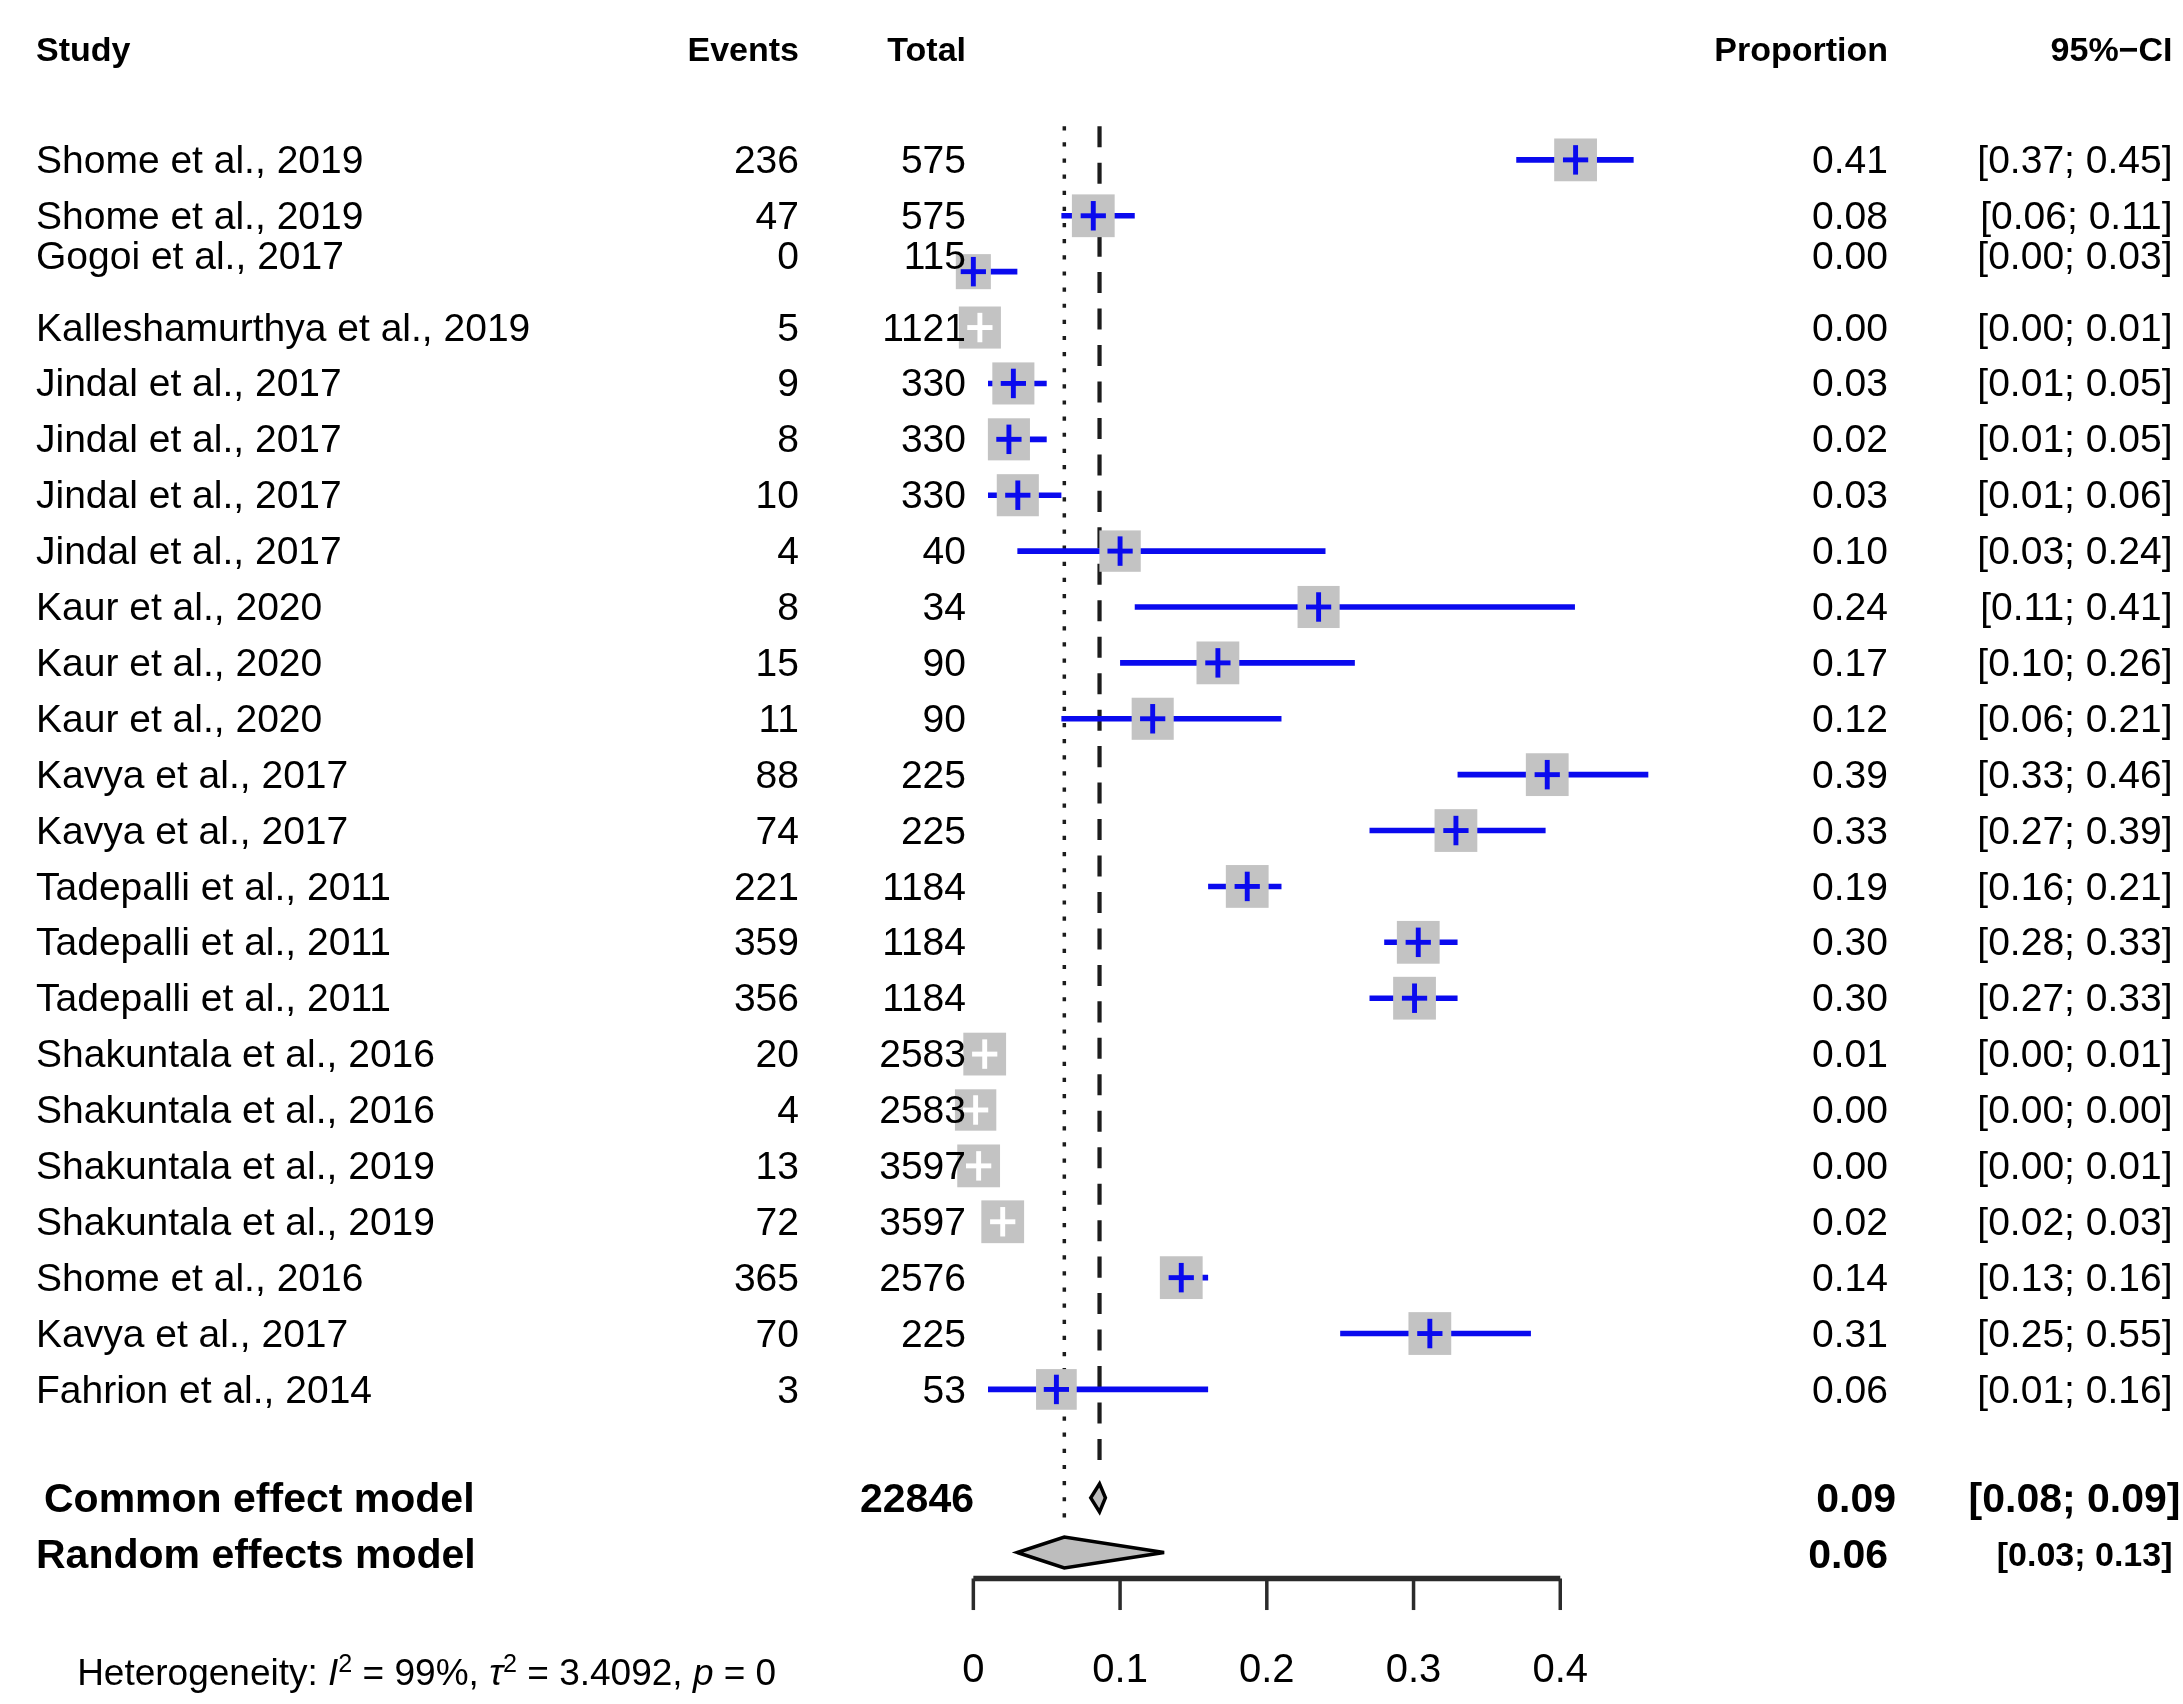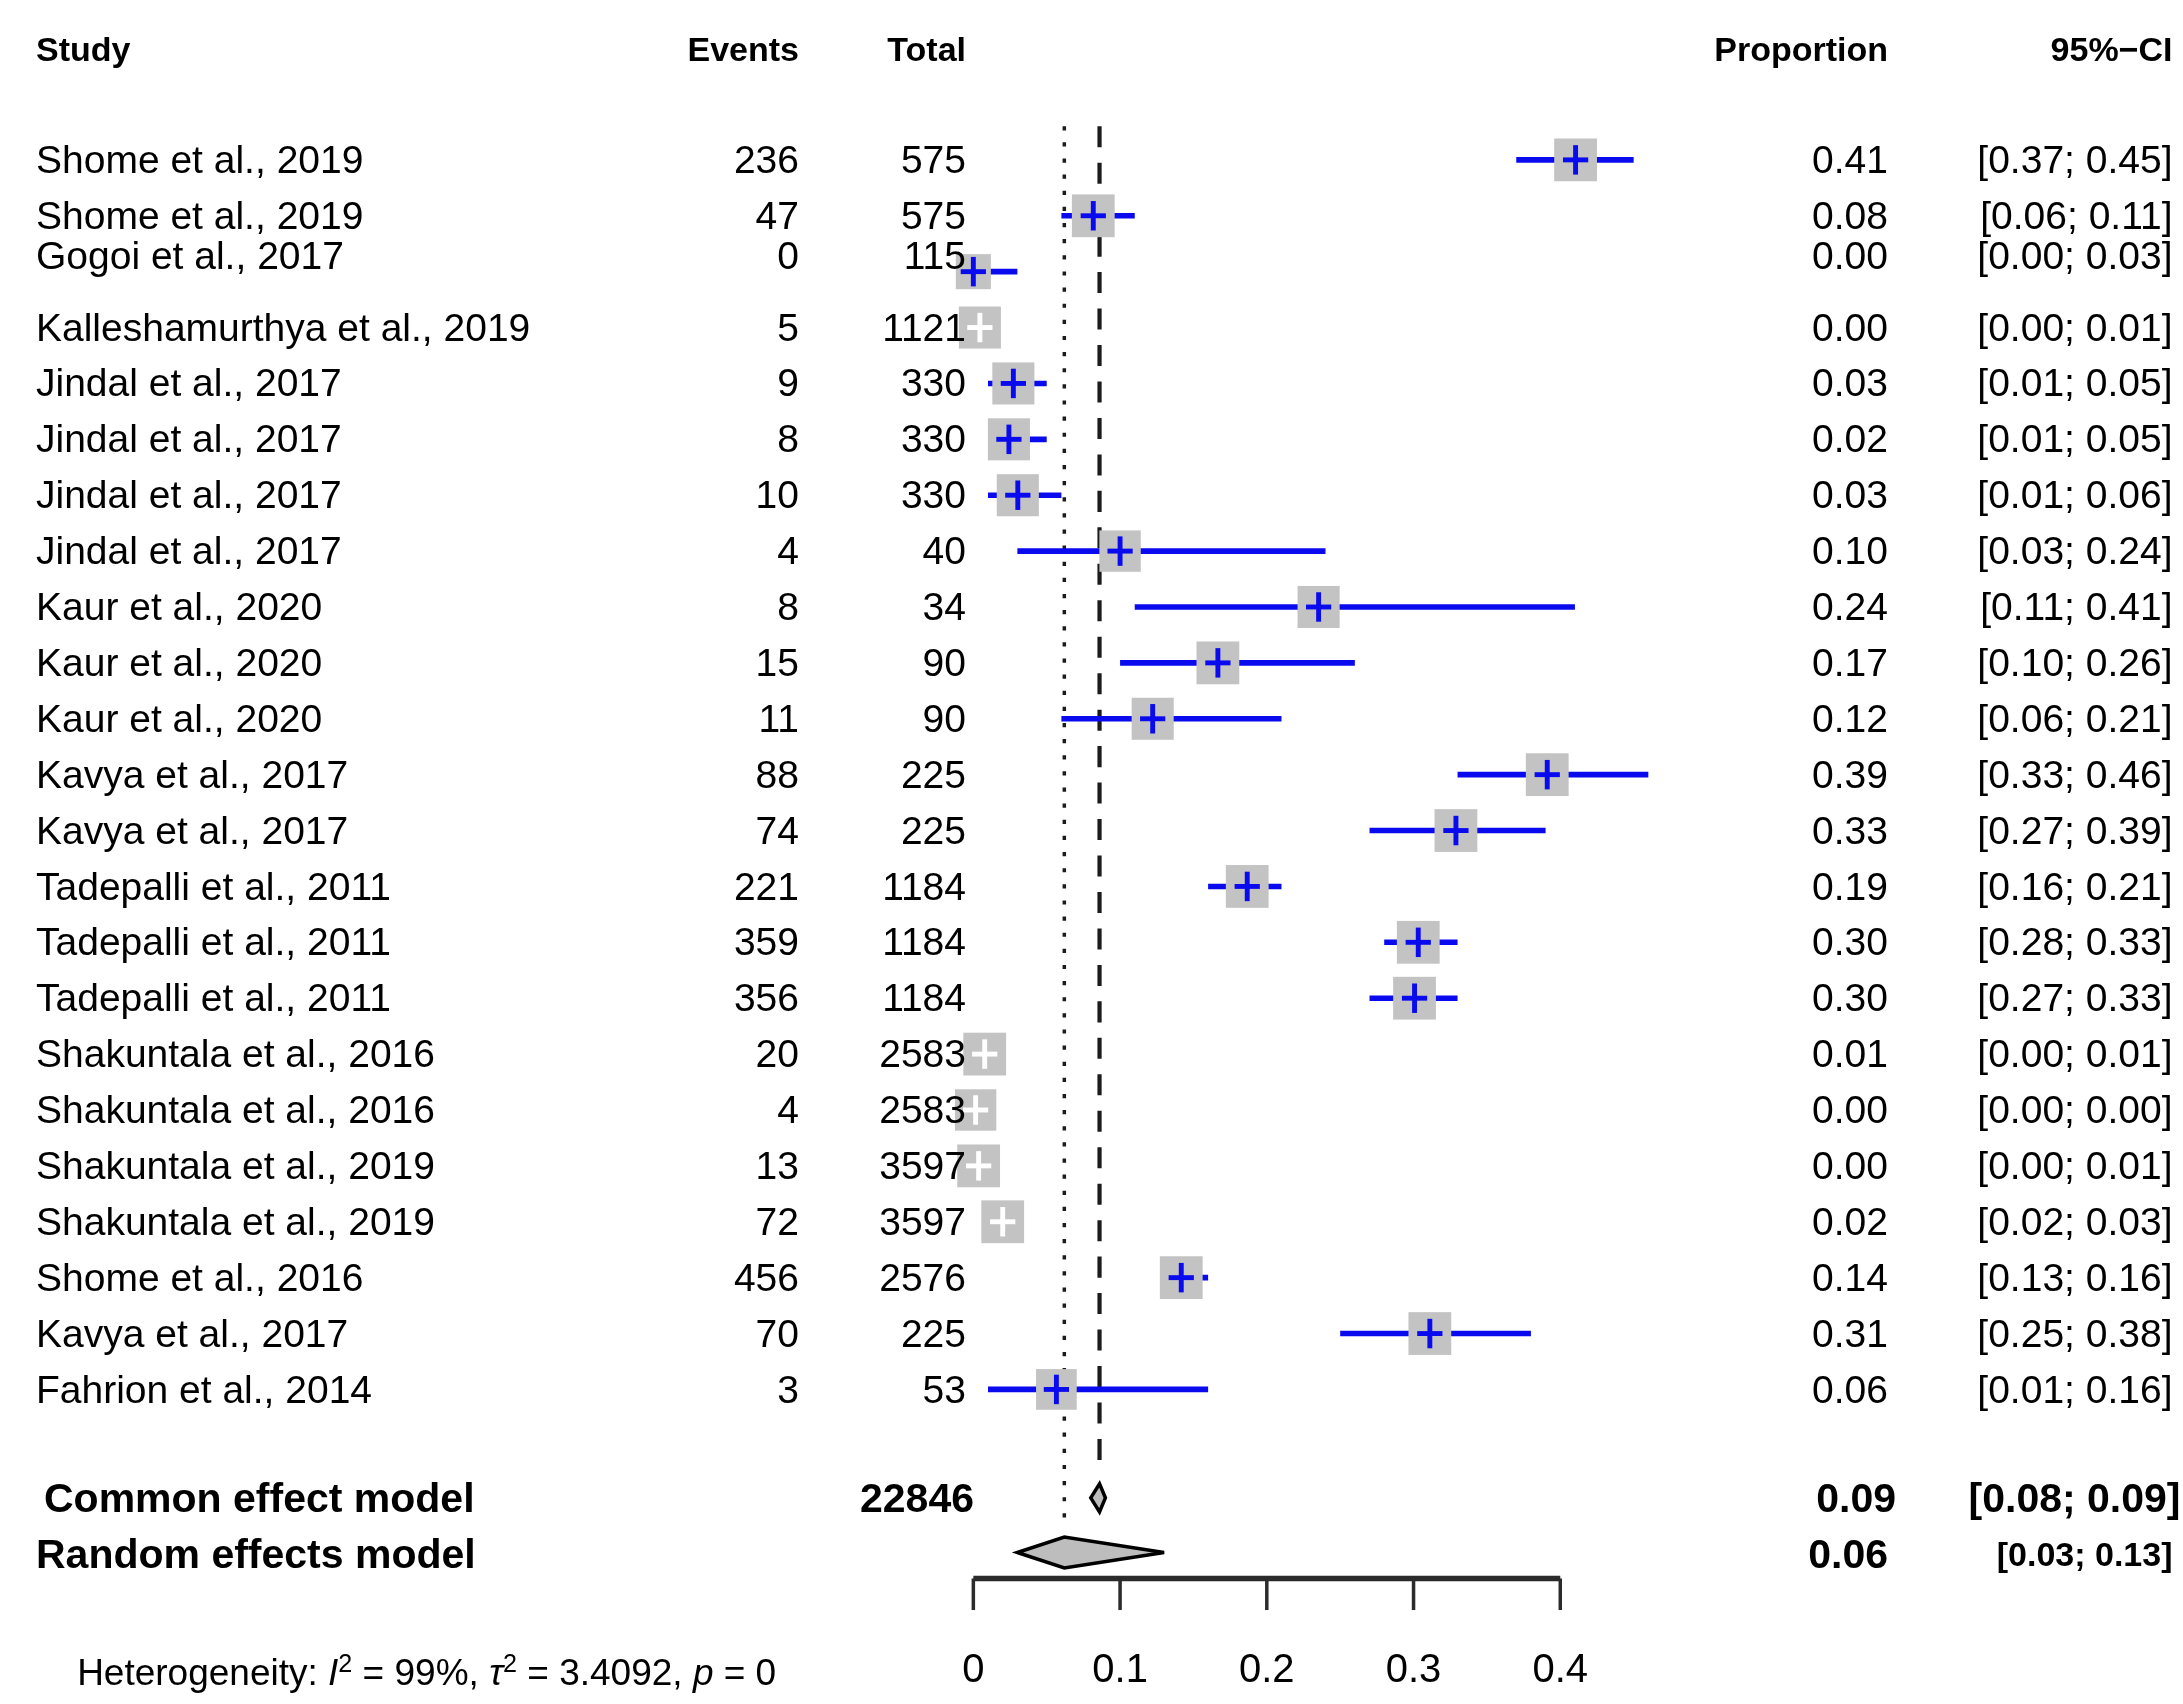--- a/index.html
+++ b/index.html
@@ -287,31 +287,31 @@
       </div>
       <div class="trow" style="top: 1194px;">
         <span class="c-study">Shakuntala et al., 2019</span>
         <span class="c-events">72</span>
         <span class="c-total">3597</span>
         <span class="c-prop">0.02</span>
         <span class="c-ci">[0.02; 0.03]</span>
       </div>
       <div class="trow" style="top: 1250px;">
         <span class="c-study">Shome et al., 2016</span>
-        <span class="c-events">456</span>
+        <span class="c-events">365</span>
         <span class="c-total">2576</span>
         <span class="c-prop">0.14</span>
         <span class="c-ci">[0.13; 0.16]</span>
       </div>
       <div class="trow" style="top: 1306px;">
         <span class="c-study">Kavya et al., 2017</span>
         <span class="c-events">70</span>
         <span class="c-total">225</span>
         <span class="c-prop">0.31</span>
-        <span class="c-ci">[0.25; 0.38]</span>
+        <span class="c-ci">[0.25; 0.55]</span>
       </div>
       <div class="trow" style="top: 1362px;">
         <span class="c-study">Fahrion et al., 2014</span>
         <span class="c-events">3</span>
         <span class="c-total">53</span>
         <span class="c-prop">0.06</span>
         <span class="c-ci">[0.01; 0.16]</span>
       </div>
     </div>
 

